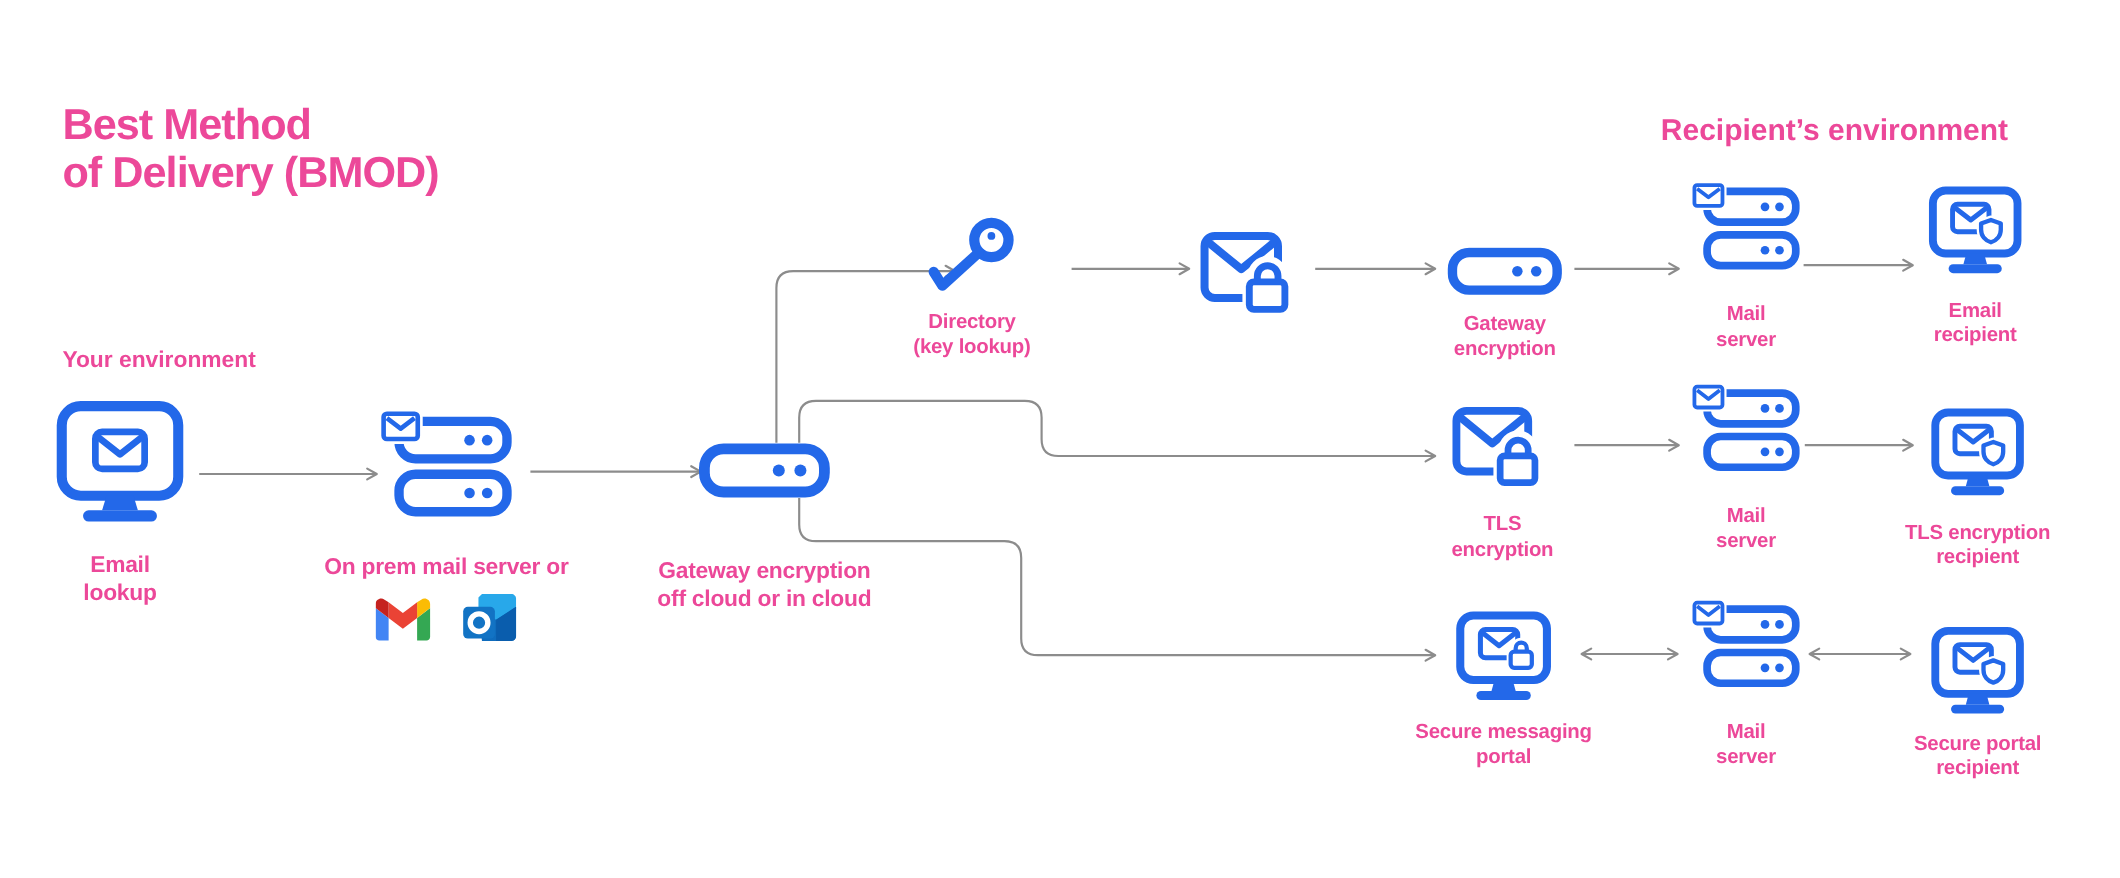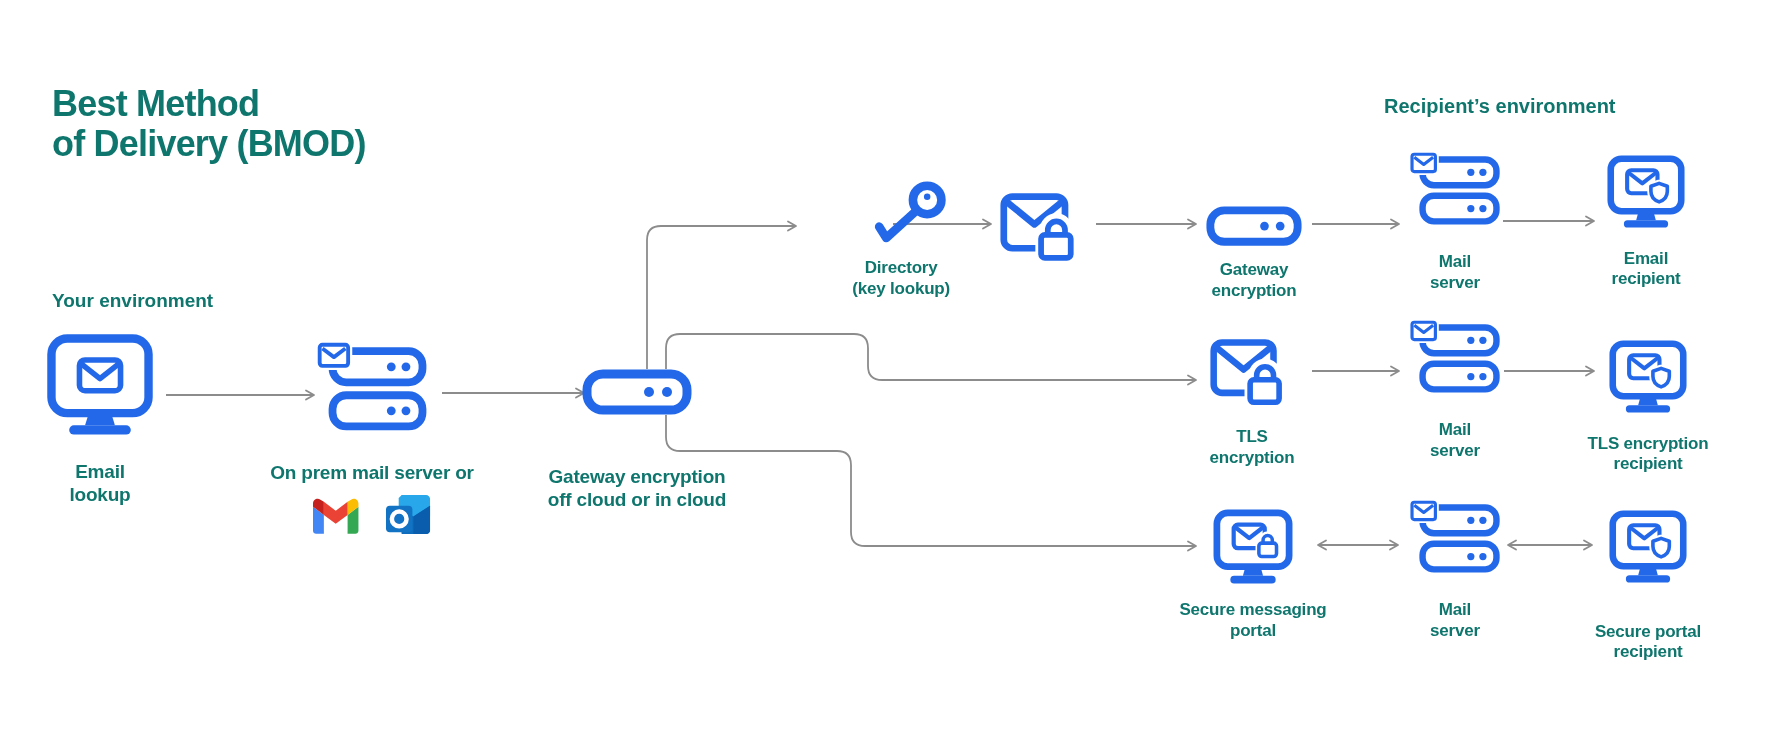--- a/index.html
+++ b/index.html
@@ -1,25 +1,25 @@
 <!DOCTYPE html>
 <html><head>
 <meta charset="utf-8">
 <style>
   html,body{margin:0;padding:0;background:#fff;}
   #stage{
     position:relative;width:1767px;height:732px;background:#ffffff;overflow:hidden;
-    font-family:"Liberation Sans", sans-serif;color:#0f766e;text-decoration:underline;
+    font-family:"Liberation Sans", sans-serif;color:#ec4899;text-decoration:underline;
   }
   #connectors{position:absolute;left:0;top:0;width:1767px;height:732px;}
   .flow{fill:none;stroke:#8c8c8c;stroke-width:1.8px;}
   .hdr{position:absolute;font-weight:700;white-space:nowrap;}
   #title{left:52px;top:84px;font-size:36px;line-height:1.12;letter-spacing:-0.8px;font-weight:700;}
   #your-env{left:52px;top:290px;font-size:19px;}
-  #recipient-env{left:1384px;top:95px;font-size:20px;}
+  #recipient-env{left:1384px;top:95px;font-size:25px;}
   .node{position:absolute;display:flex;flex-direction:column;align-items:center;}
   .node .label{text-align:center;font-weight:700;font-size:17px;line-height:1.22;letter-spacing:-0.2px;white-space:nowrap;}
   .node.big .label{font-size:19px;}
   .logos{display:flex;align-items:center;gap:26px;margin-top:9px;}
   svg{display:block;}
 </style>
 </head>
 <body>
 
 <div id="stage">
@@ -108,21 +108,21 @@
       <rect x="5" y="5" width="100" height="36" rx="16" fill="#fff" stroke="#2368E9" stroke-width="9"></rect>
       <circle cx="67" cy="23" r="5" fill="#2368E9"></circle>
         <circle cx="85" cy="23" r="5" fill="#2368E9"></circle>
     </svg>
     <div class="label" style="margin-top:50px;">
       <div>Gateway encryption</div>
       <div>off cloud or in cloud</div>
     </div>
   </div>
 
-  <div class="node" style="left:750px;top:180px;width:200px;align-items:flex-end;">
+  <div class="node" style="left:710px;top:180px;width:200px;">
     <svg viewBox="0 0 82 72" width="78">
       <circle cx="58" cy="21" r="15" fill="none" stroke="#2368E9" stroke-width="9"></circle>
       <circle cx="58" cy="17.5" r="3.4" fill="#2368E9"></circle>
       <path d="M47,32 L15,61 L7.5,49" fill="none" stroke="#2368E9" stroke-width="9" stroke-linecap="round" stroke-linejoin="round"></path>
     </svg>
     <div class="label" style="margin-top:10px;">
       <div>Directory</div>
       <div>(key lookup)</div>
     </div>
   </div>
@@ -262,21 +262,21 @@
       <rect x="4" y="3" width="31" height="23" rx="3" fill="#fff" stroke="#fff" stroke-width="9"></rect>
       <rect x="4" y="3" width="31" height="23" rx="3" fill="#fff" stroke="#2368E9" stroke-width="4.2"></rect>
       <path d="M7,7 L19.5,16.5 L32,7" fill="none" stroke="#2368E9" stroke-width="4.2" stroke-linejoin="round"></path>
     </svg>
     <div class="label" style="margin-top:20px;">
       <div>Mail</div>
       <div>server</div>
     </div>
   </div>
 
-  <div class="node" style="left:1548px;top:508px;width:200px;gap:24px;">
+  <div class="node" style="left:1548px;top:520px;width:200px;">
     <svg viewBox="0 0 100 97" width="82">
       <rect x="7" y="7" width="86" height="64" rx="13" fill="none" stroke="#2368E9" stroke-width="8"></rect>
       <rect x="27" y="21" width="37" height="28" rx="5" fill="none" stroke="#2368E9" stroke-width="5"></rect>
       <path d="M30,25 L45.5,37 L61,25" fill="none" stroke="#2368E9" stroke-width="5" stroke-linecap="round" stroke-linejoin="round"></path>
       <path d="M66,37 l10,3.6 v6.2 c0,6.4 -4.2,11 -10,12.8 c-5.8,-1.8 -10,-6.4 -10,-12.8 v-6.2 z" fill="#fff" stroke="#fff" stroke-width="9" stroke-linejoin="round"></path>
       <path d="M66,37 l10,3.6 v6.2 c0,6.4 -4.2,11 -10,12.8 c-5.8,-1.8 -10,-6.4 -10,-12.8 v-6.2 z" fill="#fff" stroke="#2368E9" stroke-width="4.4" stroke-linejoin="round"></path>
       <path d="M41,71 h18 l3,11 h-24 z" fill="#2368E9"></path>
       <rect x="23" y="82" width="54" height="9" rx="4.5" fill="#2368E9"></rect>
     </svg>
     <div class="label" style="margin-top:10px;">

